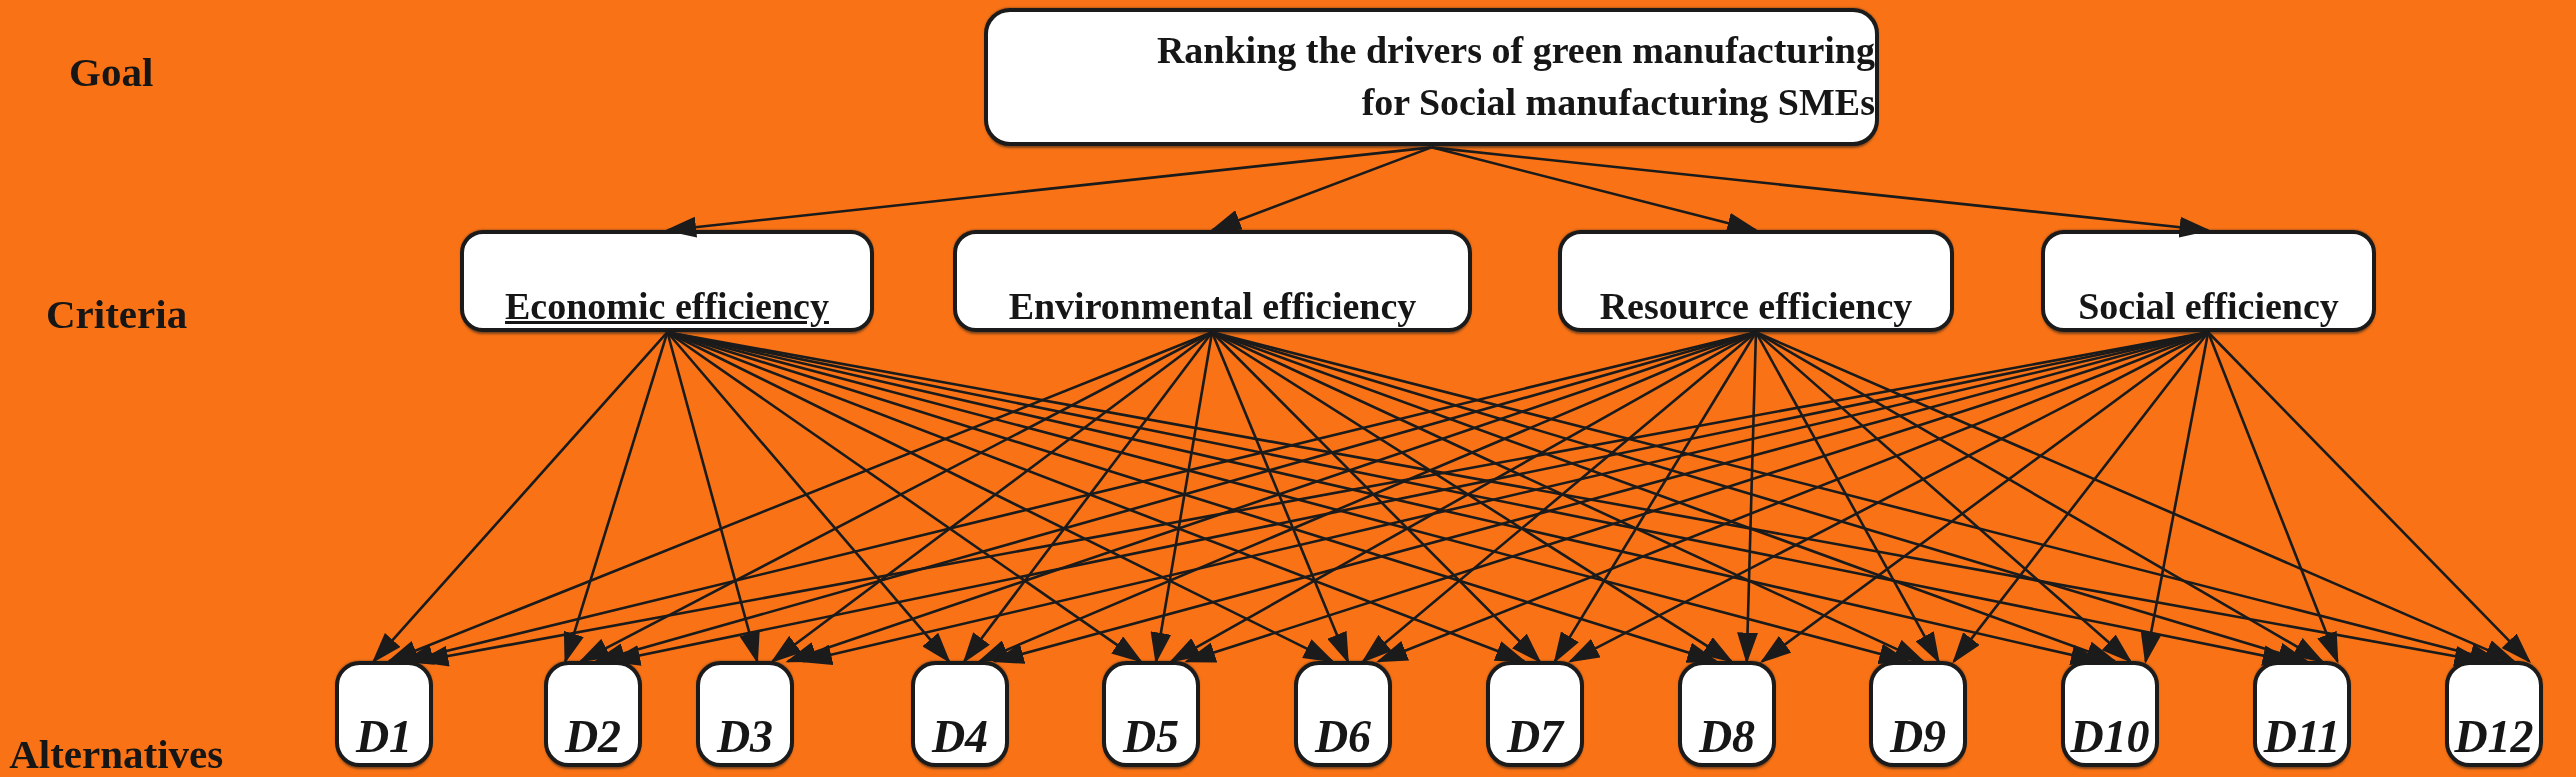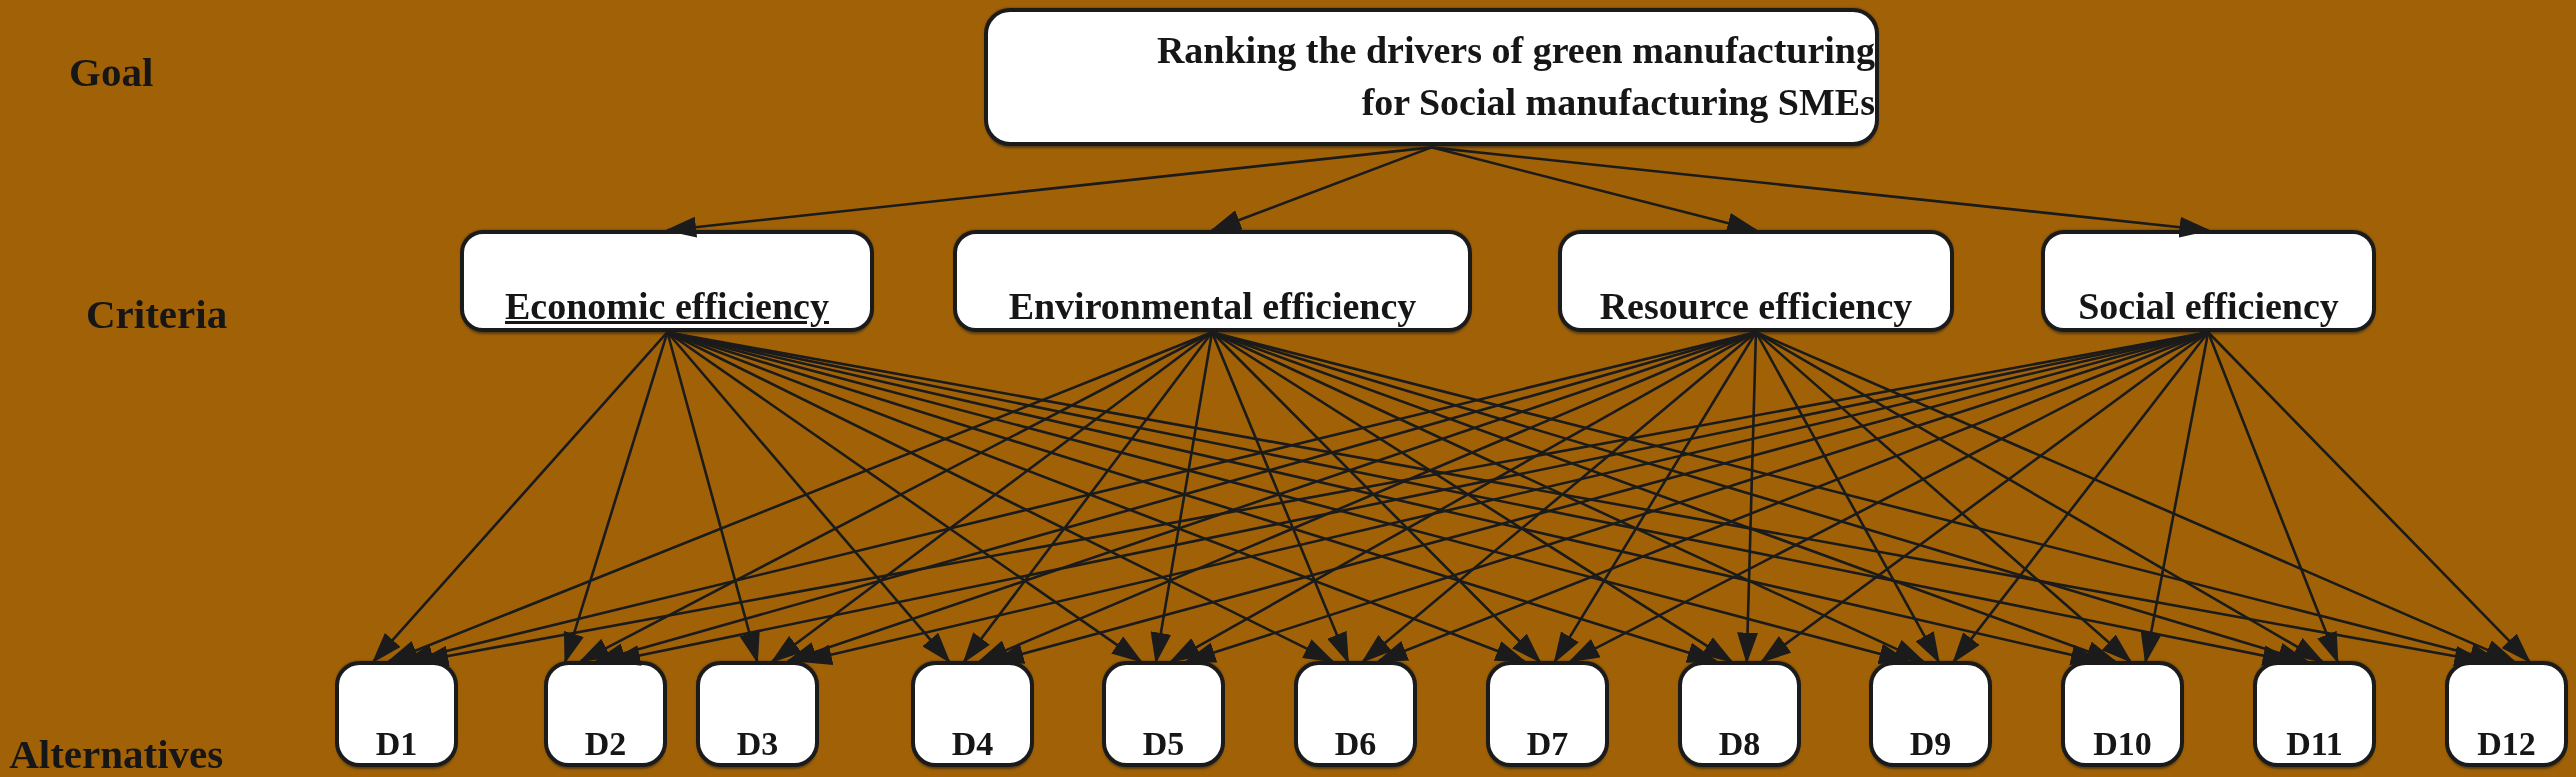--- a/index.html
+++ b/index.html
@@ -4,21 +4,21 @@
 <style>
   html, body {
     margin: 0;
     padding: 0;
     background: #ffffff;
   }
   .canvas {
     position: relative;
     width: 2576px;
     height: 778px;
-    background: #a16207;
+    background: #f97316;
     font-family: "Liberation Serif", serif;
     color: #161616;
     overflow: hidden;
   }
   .edges {
     position: absolute;
     left: 0; top: 0;
     width: 2576px;
     height: 778px;
     z-index: 5;
@@ -52,34 +52,35 @@
     height: 102px;
     font-size: 38px;
     white-space: nowrap;
   }
   #crit-0 { left: 460px;  width: 414px; text-decoration: underline; }
   #crit-1 { left: 953px; width: 519px; }
   #crit-2 { left: 1558px; width: 396px; }
   #crit-3 { left: 2041px; width: 335px; }
   .alt {
     top: 661px;
-    width: 123px;
+    width: 98px;
     height: 106px;
-    font-size: 34px;
+    font-size: 46px;
     border-radius: 24.5px;
+    font-style: italic;
   }
   .lvl {
     position: absolute;
     font-size: 41px;
     font-weight: bold;
     z-index: 2;
     white-space: nowrap;
   }
   #lvl-goal         { left: 69px;  top: 48px;  }
-  #lvl-criteria     { left: 46px;  top: 290px; margin-left: 40px; }
+  #lvl-criteria     { left: 46px;  top: 290px; }
   #lvl-alternatives { left: 9.2px;  top: 730px; }
 </style>
 </head>
 <body>
 
 <div class="canvas">
 
   <svg class="edges" id="edges" viewBox="0 0 3358 1014">
     <defs>
       <marker id="arrowhead" markerUnits="strokeWidth" markerWidth="12" markerHeight="8" refX="11" refY="4" orient="auto">

